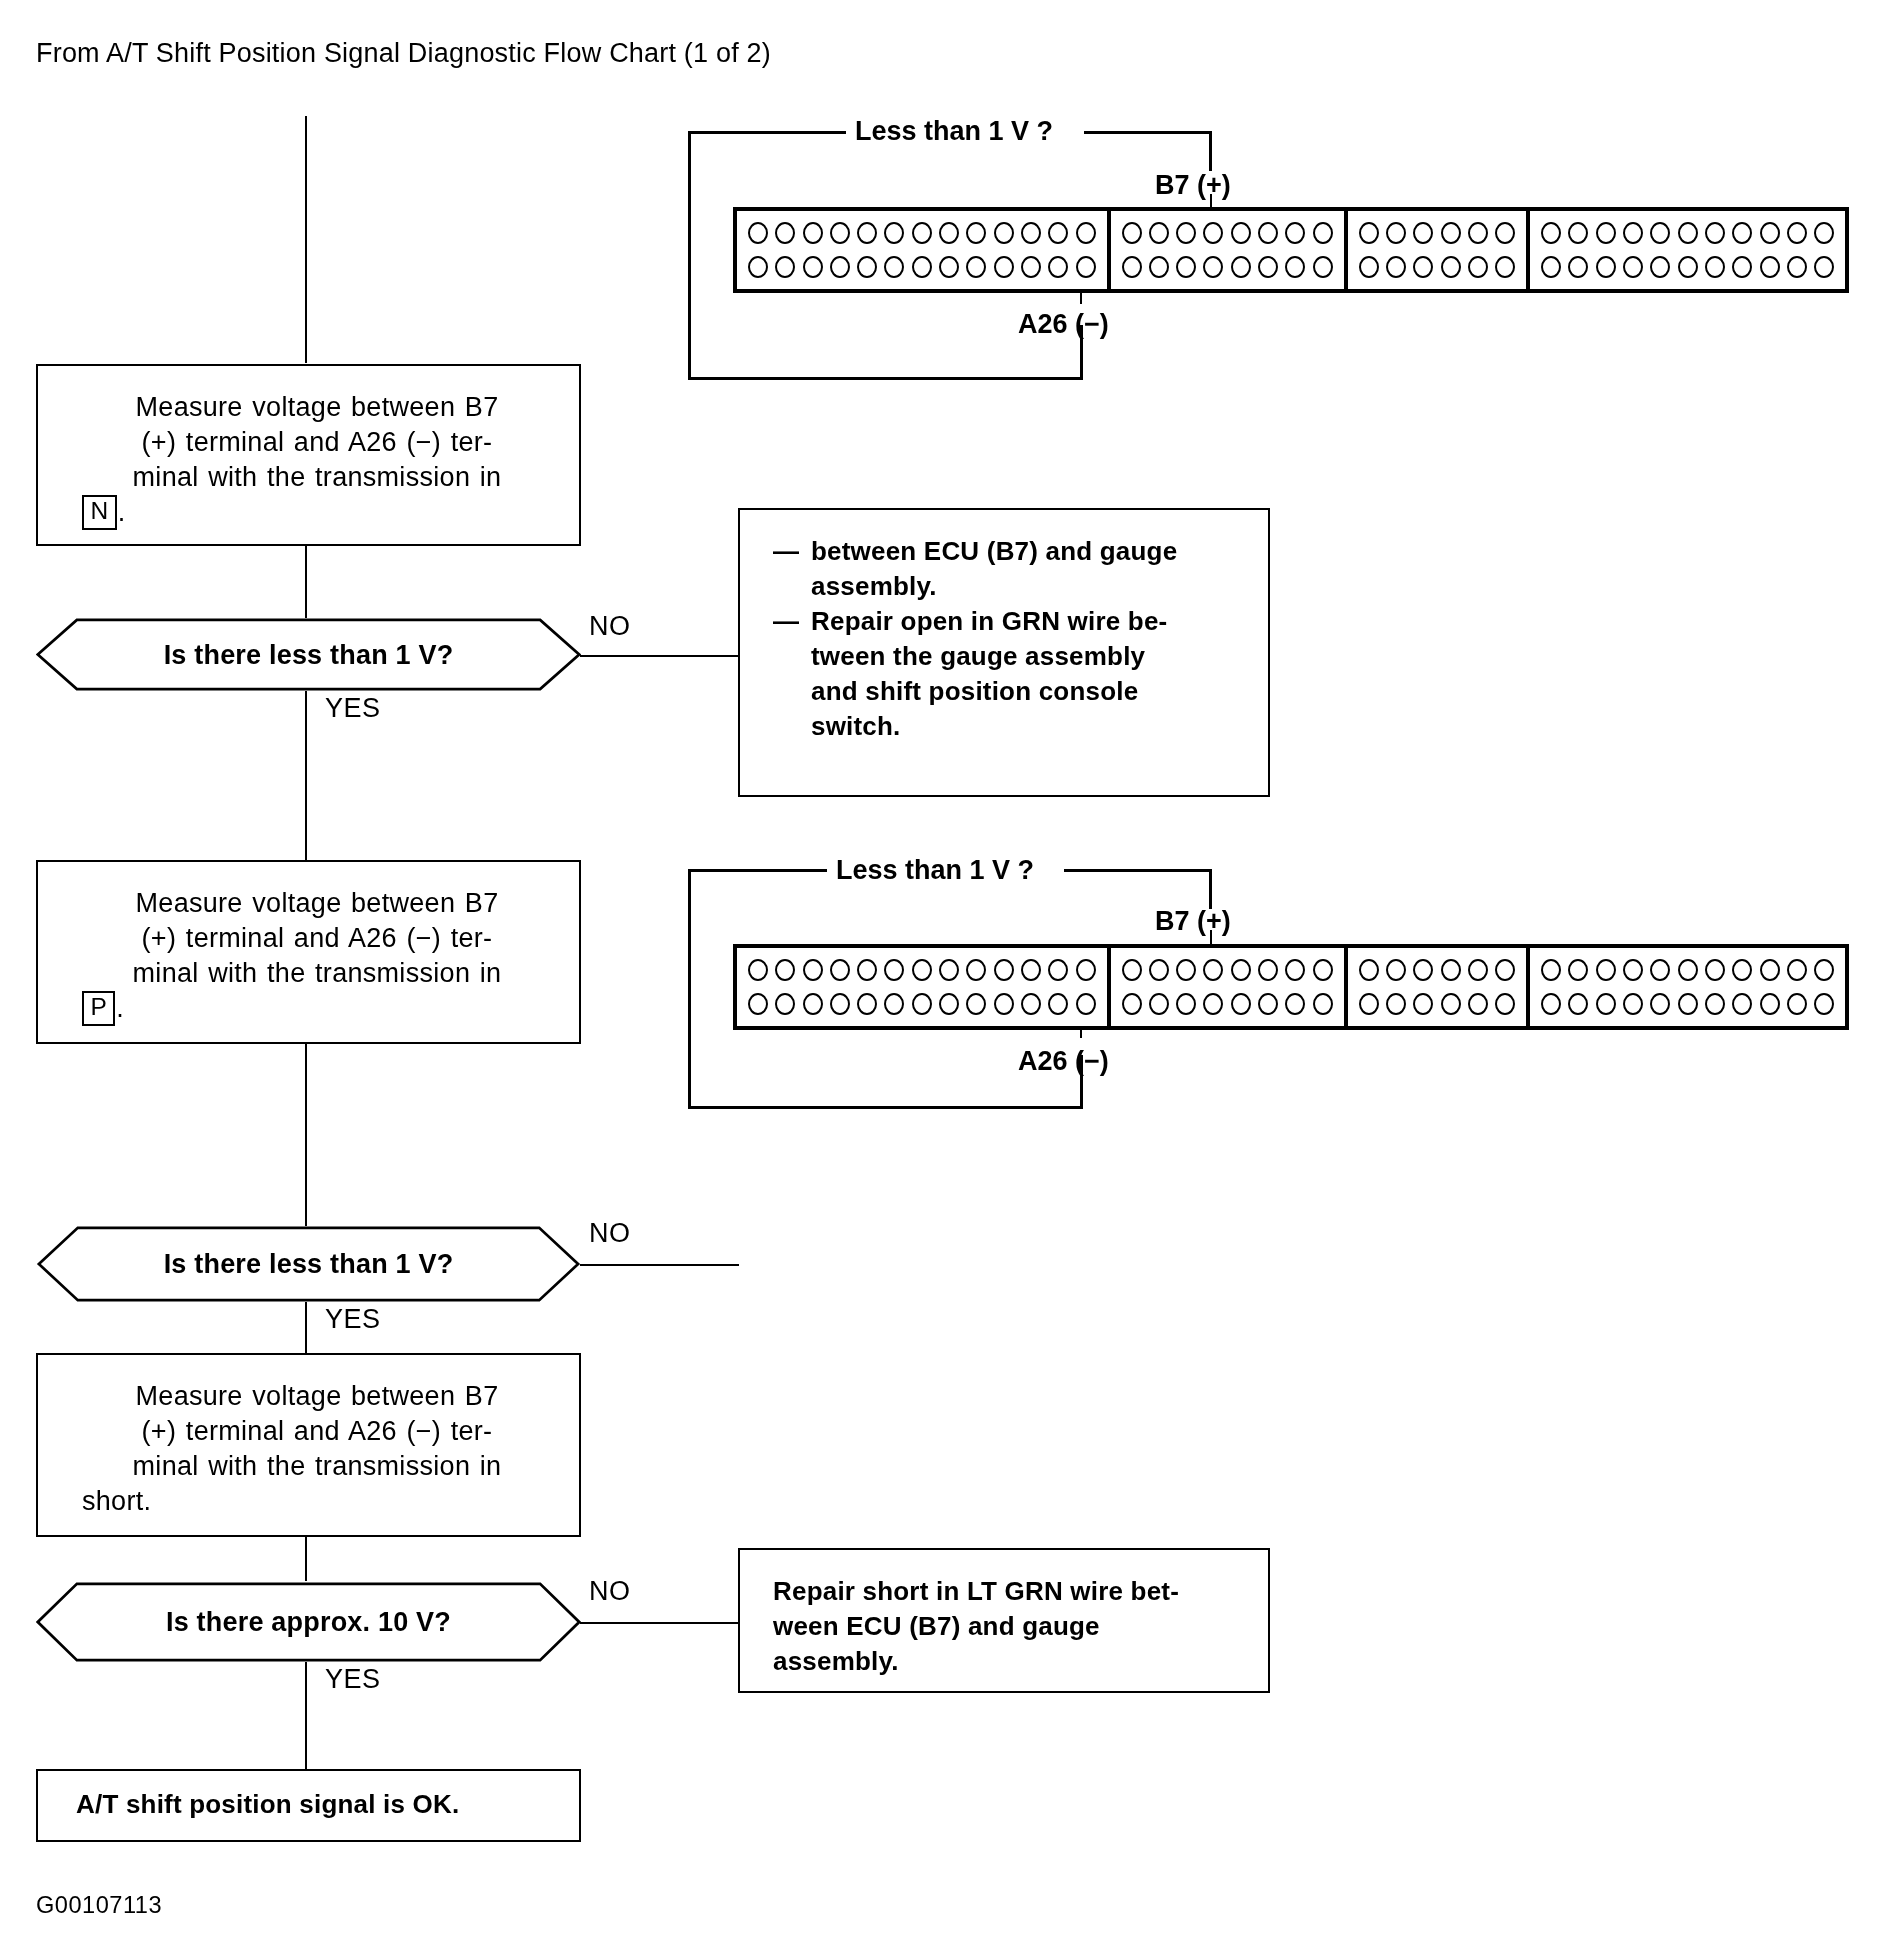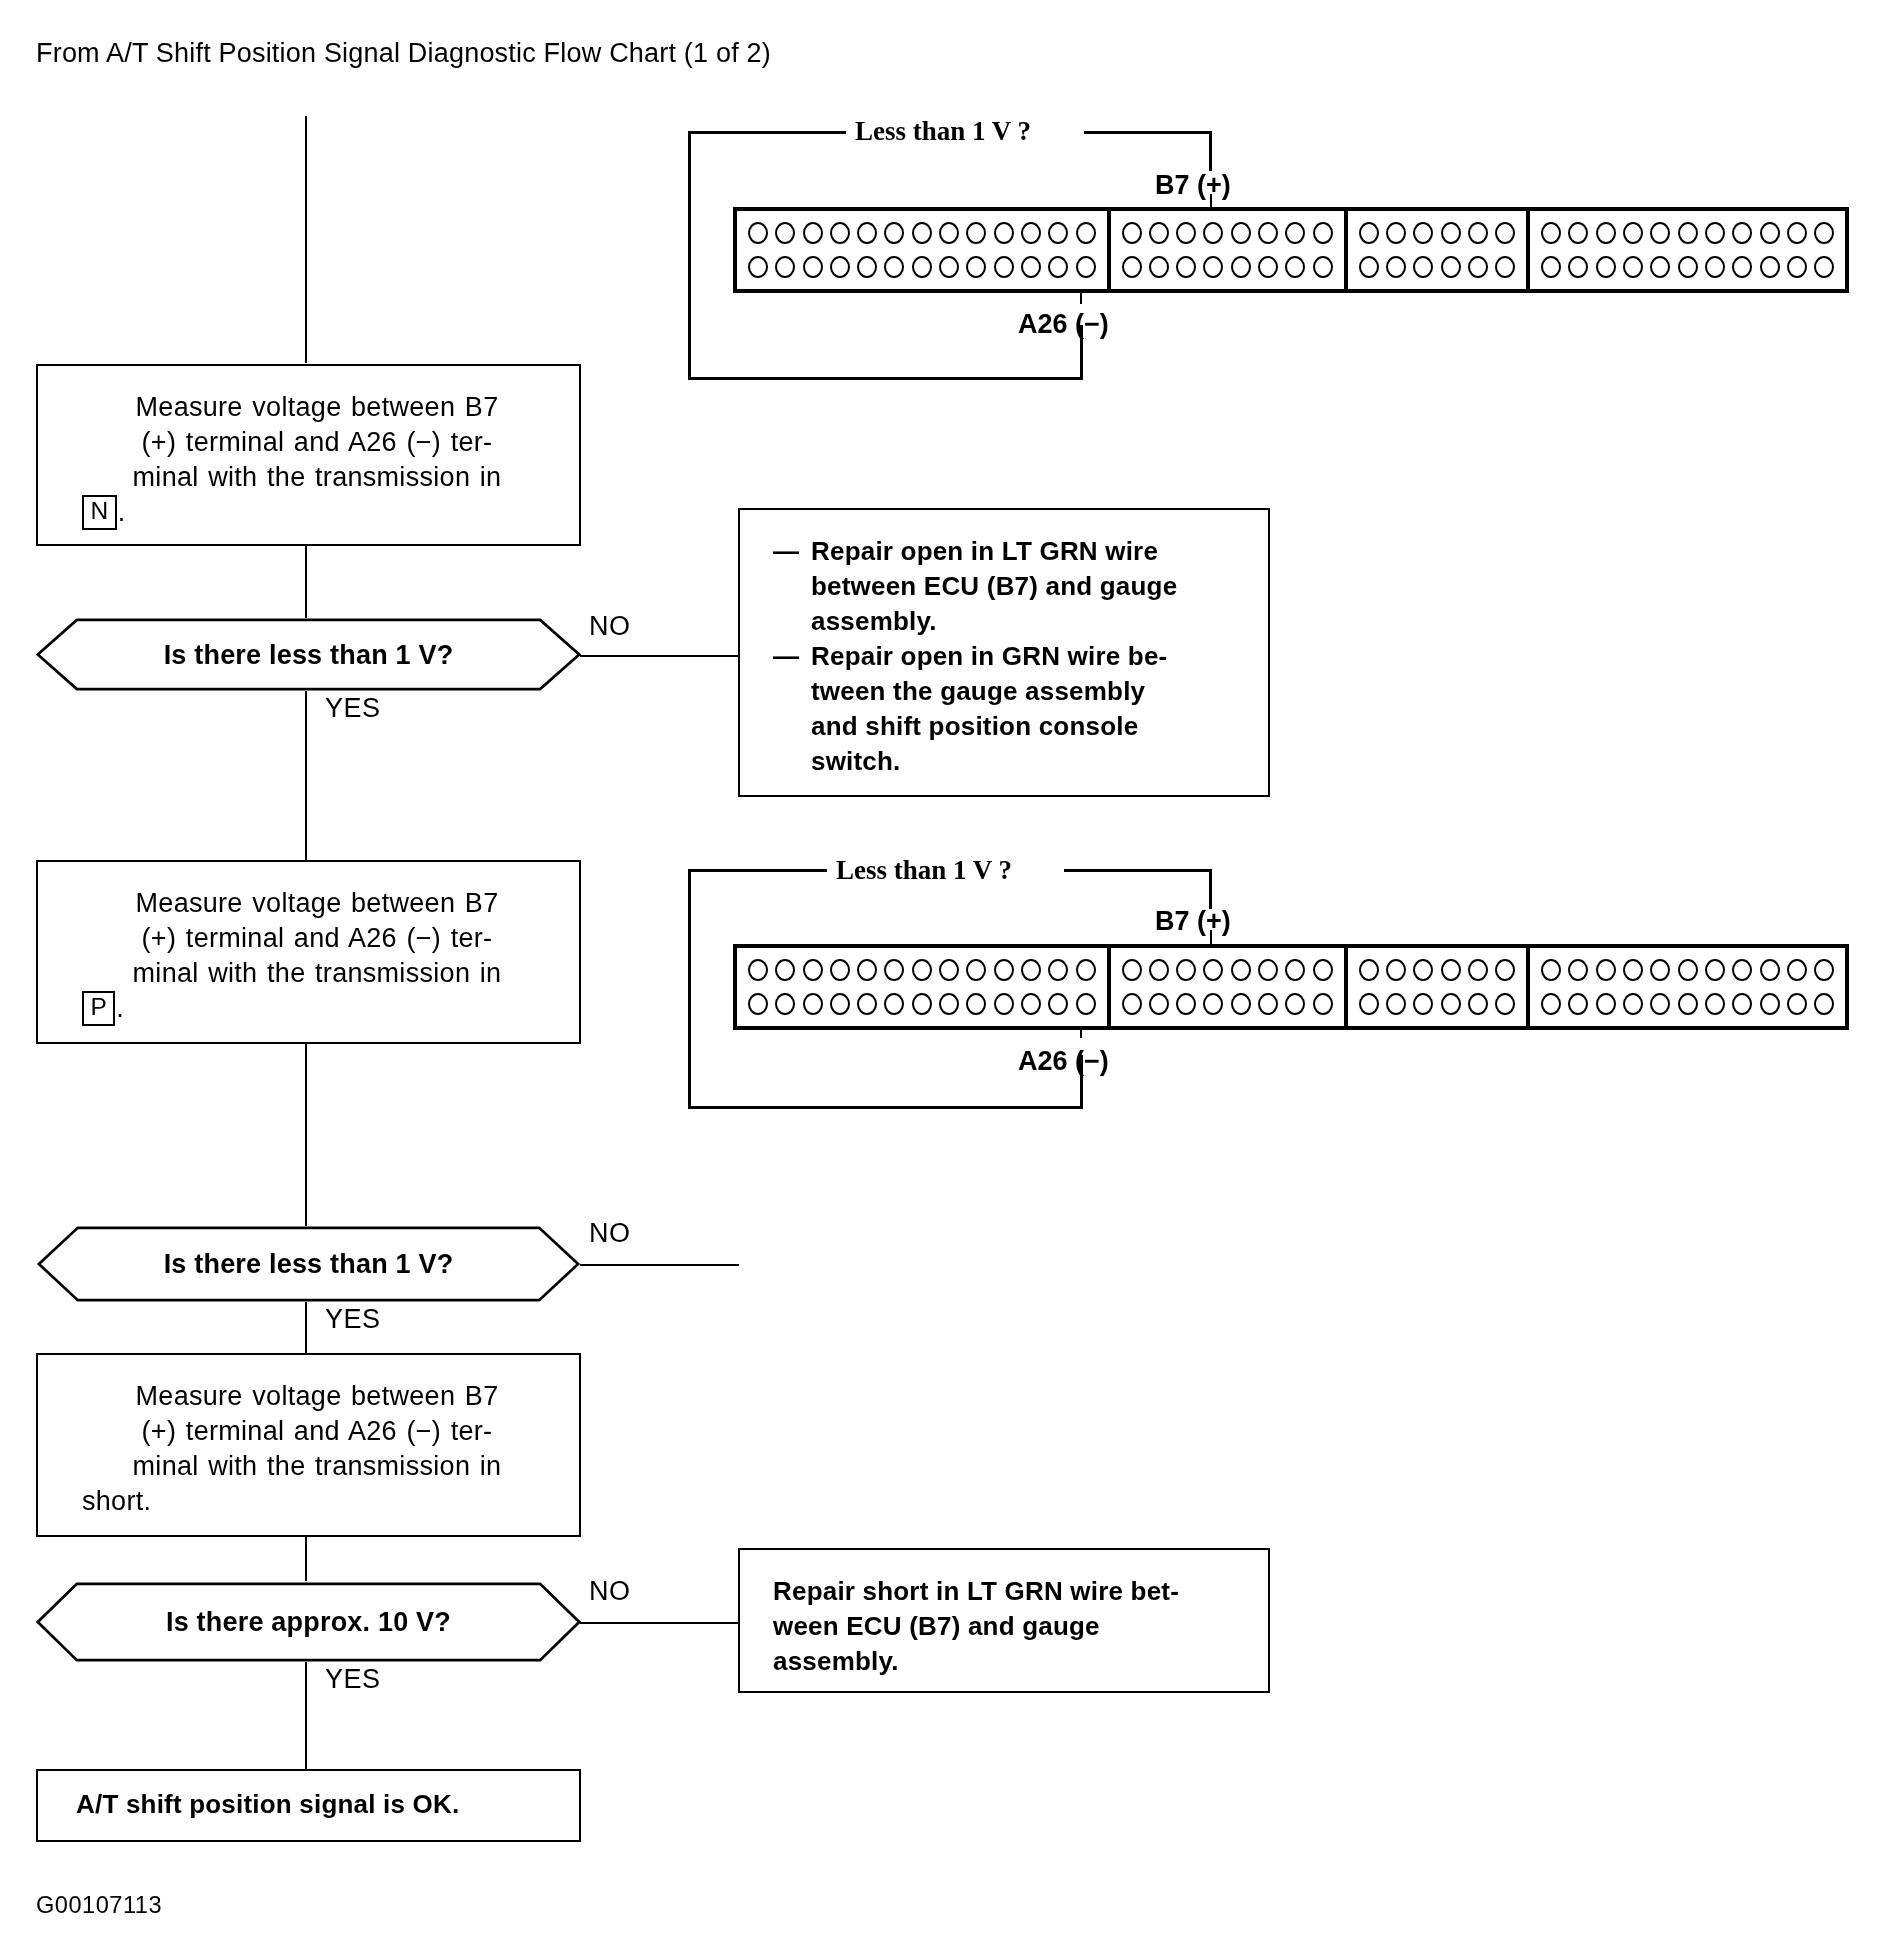--- a/index.html
+++ b/index.html
@@ -151,21 +151,20 @@
     font-weight: bold;
     white-space: nowrap;
   }
   .less-label {
     position: absolute;
     font-size: 27px;
     font-weight: bold;
     background: #fff;
     padding: 0 9px;
     white-space: nowrap;
-    font-family: Liberation Serif, serif;
   }
 
   .figure-id {
     position: absolute;
     left: 36px;
     top: 1873px;
     font-size: 23.6px;
     letter-spacing: 0.5px;
     margin-top: 19px;
   }
@@ -327,21 +326,20 @@
   </div>
   <div class="branch-label" style="left:589px; top:611px;">NO</div>
   <div class="branch-label" style="left:325px; top:693px;">YES</div>
   <div class="line-h-thin" style="left:580px; top:655px; width:159px;"></div>
 
   <div class="repair-box" style="left:738px; top:508px; width:532px; height:289px;">
     <div class="repair-text">
       <div class="bullet-row">
         <div class="bullet-dash">—</div>
         <div class="bullet-body">
-          <div>Repair open in LT GRN wire</div>
           <div>between ECU (B7) and gauge</div>
           <div>assembly.</div>
         </div>
       </div>
       <div class="bullet-row">
         <div class="bullet-dash">—</div>
         <div class="bullet-body">
           <div>Repair open in GRN wire be-</div>
           <div>tween the gauge assembly</div>
           <div>and shift position console</div>

